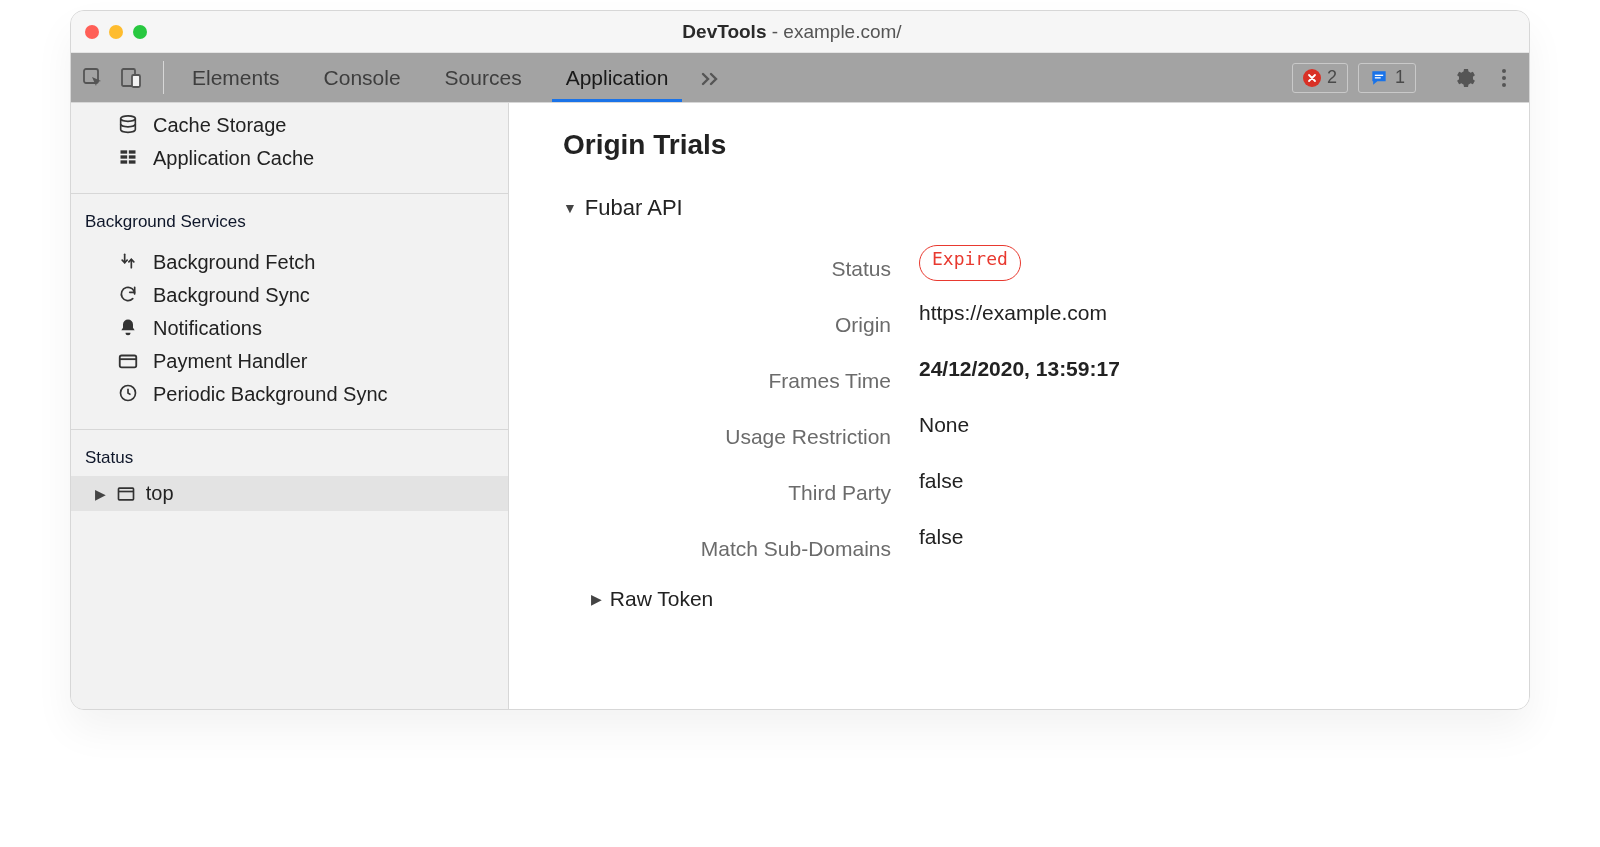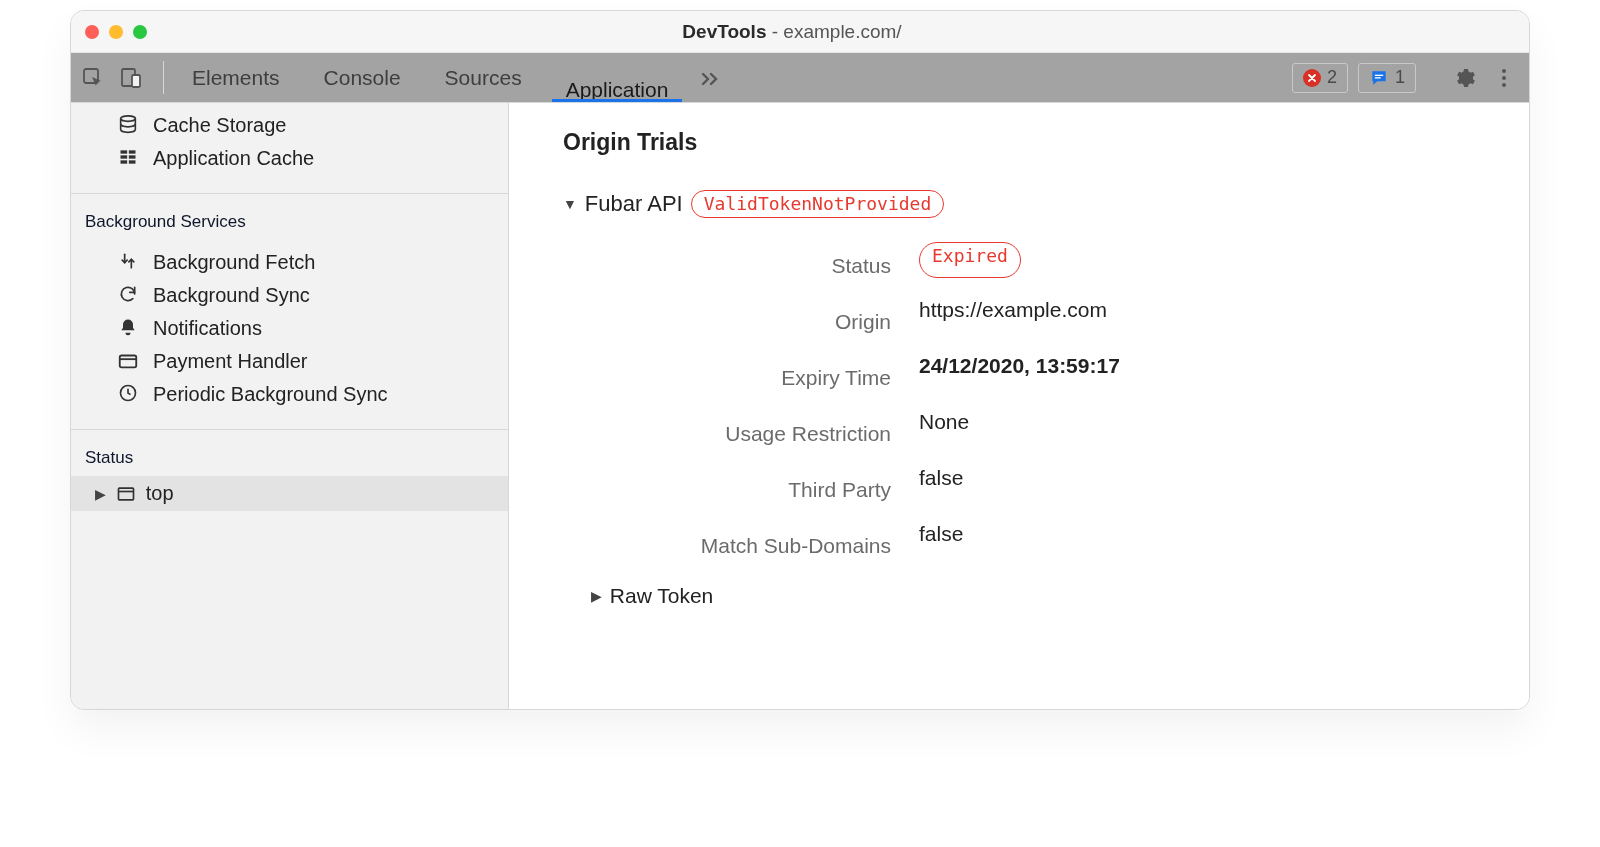--- a/index.html
+++ b/index.html
@@ -50,21 +50,21 @@
     font-size: 21px;
     color: #4a4a4a;
   }
   .tb-icons { display: flex; align-items: center; gap: 14px; padding-right: 14px; }
   .tb-sep { width: 1px; background: #d7d7d7; margin: 8px 6px; }
   .tabs { display: flex; align-items: stretch; }
   .tab {
     display: flex; align-items: center; padding: 0 22px;
     color: #3e3e3e; cursor: pointer; position: relative;
   }
-  .tab.active { color: #1a1a1a; align-items: flex-end; }
+  .tab.active { color: #1a1a1a; }
   .tab.active::after {
     content: ""; position: absolute; left: 8px; right: 8px; bottom: 0;
     height: 3px; background: #1a73e8;
   }
   .tb-right { margin-left: auto; display: flex; align-items: center; gap: 10px; }
   .pill {
     display: flex; align-items: center; gap: 6px;
     border: 1px solid #c9c9c9; border-radius: 3px;
     height: 30px; padding: 0 10px; font-size: 18px; background: #fff0;
   }
@@ -90,21 +90,21 @@
   .side-item .icon { width: 26px; display:flex; justify-content:center; }
   .side-hr { height: 1px; background: #d7d7d7; margin: 6px 0; }
   .side-header { padding: 12px 14px 8px; font-size: 17px; color: #0f172a; }
   .frames-row {
     display: flex; align-items: center; gap: 10px;
     padding: 6px 10px 6px 24px; background: #e3e3e3;
   }
   .tri { font-size: 14px; color: #444; }
   
   .main { flex: 1; background: #fff; padding: 26px 40px 20px 54px; font-size: 21px; color: #222; }
-  .h1 { font-weight: 700; font-size: 23px; margin-bottom: 34px; }
+  .h1 { font-weight: 700; font-size: 28px; margin-bottom: 34px; }
   .trial-head { display: flex; align-items: center; gap: 8px; margin-bottom: 24px; }
   .badge {
     border: 1.5px solid #e8392f; color: #e8392f; border-radius: 999px;
     padding: 2px 12px; font-family: ui-monospace, Menlo, monospace; font-size: 18px;
     line-height: 22px;
   }
   .kv { display: grid; grid-template-columns: 300px 1fr; row-gap: 20px; column-gap: 28px; margin-left: 28px; }
   .kv .k { text-align: right; color: #6b6b6b; margin-top: 12px; }
   .kv .v { color: #222; }
   .kv .v.badge-wrap { display:flex;text-align:right; }
@@ -296,33 +296,32 @@
           <span>top</span>
         </div>
       </div>
 
       <div class="main">
         <div class="h1">Origin Trials</div>
 
         <div class="trial-head">
           <span class="tri">▼</span>
           <span style="font-size:22px;">Fubar API</span>
-          <span class="badge">ValidTokenNotProvided</span>
         </div>
 
         <div class="kv">
           <div class="k">Status</div>
           <div class="v badge-wrap">
               <span class="badge">Expired</span>
             </div>
 
           <div class="k">Origin</div>
           <div class="v">https://example.com</div>
 
-          <div class="k">Expiry Time</div>
+          <div class="k">Frames Time</div>
           <div class="v red-bold">24/12/2020, 13:59:17</div>
 
           <div class="k">Usage Restriction</div>
           <div class="v">None</div>
 
           <div class="k">Third Party</div>
           <div class="v">false</div>
 
           <div class="k">Match Sub-Domains</div>
           <div class="v">false</div>

